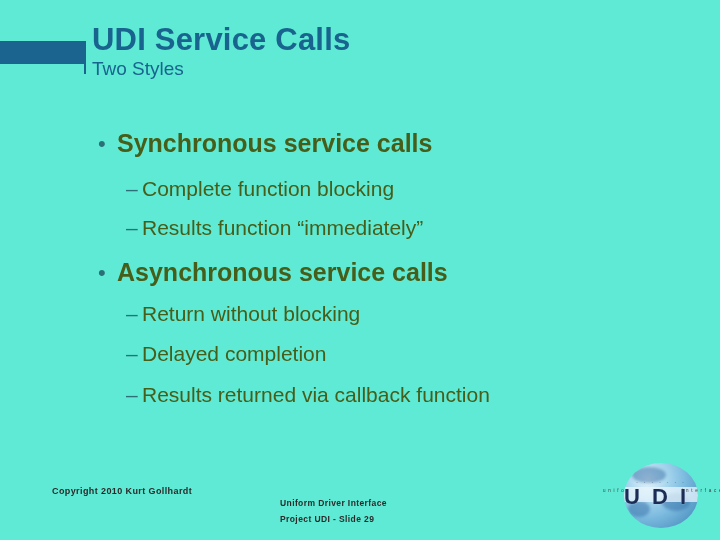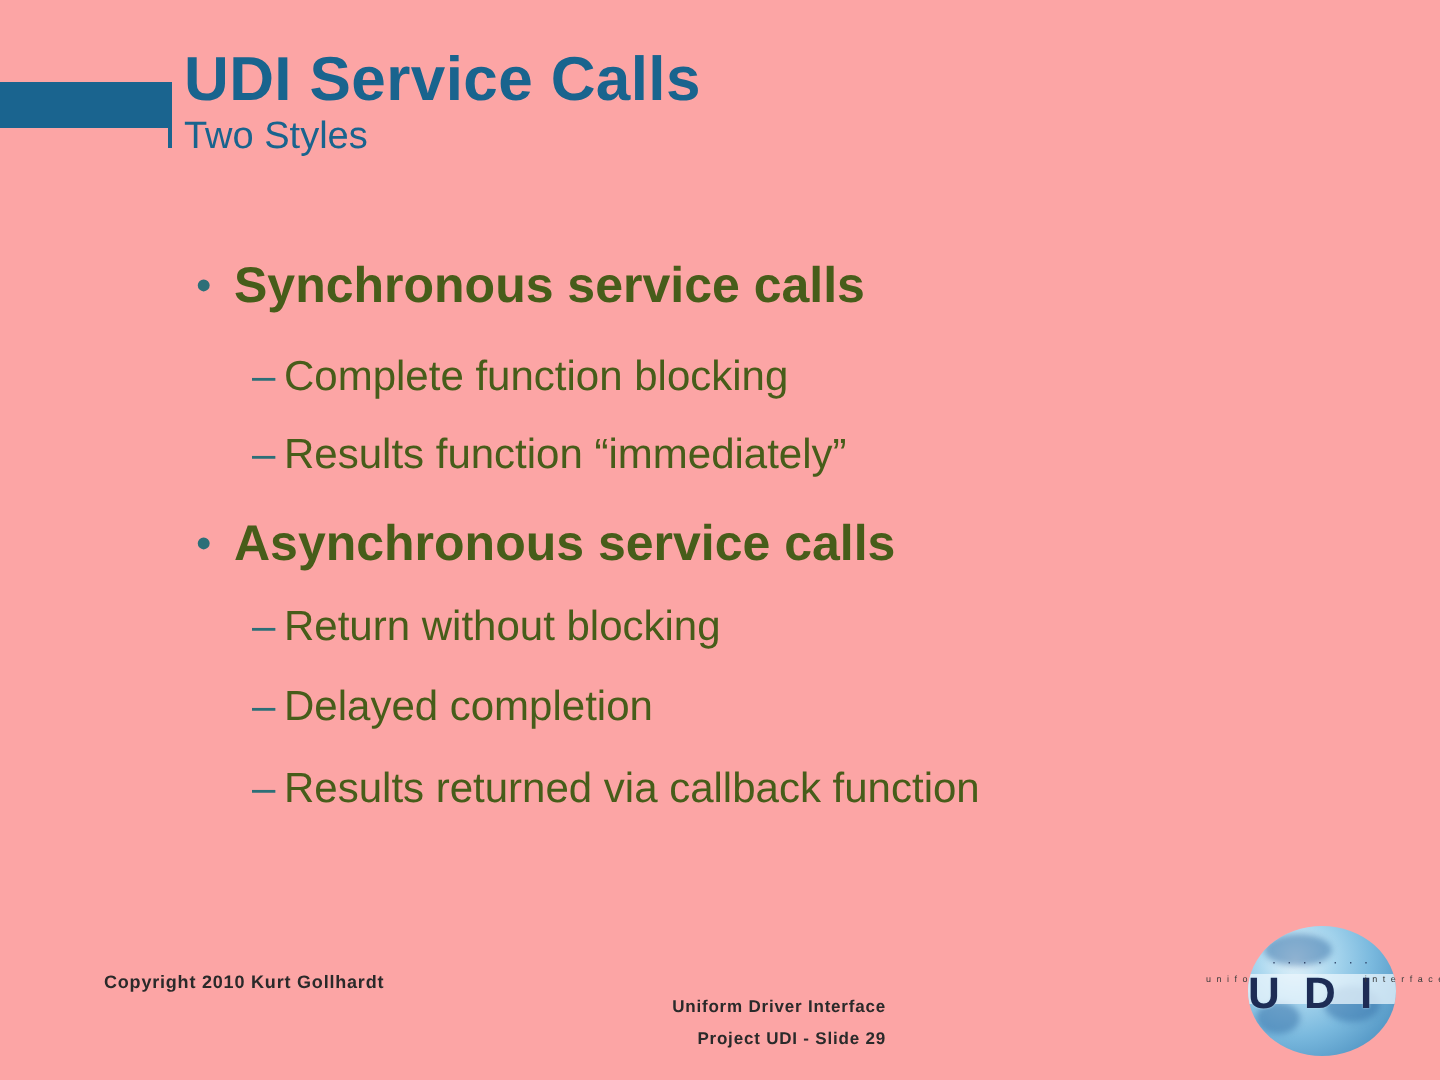--- a/index.html
+++ b/index.html
@@ -2,21 +2,21 @@
 <html><head>
 <meta charset="utf-8">
 <style>
   html, body { margin: 0; padding: 0; }
   body {
     width: 720px; height: 540px;
     background: #ffffff;
     font-family: "Liberation Sans", sans-serif;
     overflow: hidden;
   }
-  .slide { position: relative; width: 720px; height: 540px; background: #fca5a5; }
+  .slide { position: relative; width: 720px; height: 540px; background: #5eead4; }
 
   
   .title-bar {
     position: absolute; left: 0; top: 41px;
     width: 85px; height: 23px;
     background: #1a648f;
   }
   .title-tick {
     position: absolute; left: 84px; top: 41px;
     width: 2px; height: 33px;
@@ -42,22 +42,22 @@
   .sub-row .b-marker { font-size: 21px; width: 16px; }
   .sub-row .b-text { font-size: 21px; color: #475d1a; }
 
   
   .footer-copyright {
     position: absolute; left: 52px; top: 486px;
     font-size: 9px; font-weight: bold; color: #2a2a2a;
     letter-spacing: 0.4px; white-space: nowrap;
   }
   .footer-center {
-    position: absolute; left: 258px; top: 495px; width: 185px;
-    text-align: right; font-size: 8.5px; font-weight: bold; color: #2a2a2a;
+    position: absolute; left: 280px; top: 495px; width: 185px;
+    text-align: left; font-size: 8.5px; font-weight: bold; color: #2a2a2a;
     letter-spacing: 0.4px;
   }
   .footer-center .line { line-height: 16px; white-space: nowrap; }
 
   
   .logo { position: absolute; left: 605px; top: 460px; width: 115px; height: 70px; }
   .globe {
     position: absolute; left: 19px; top: 3px; width: 74px; height: 65px;
     border-radius: 50%;
     background: radial-gradient(circle at 32% 26%, #eaf6fc 0%, #a8d6ee 28%, #7ab9de 55%, #4f93c2 85%, #3d7cab 100%);

